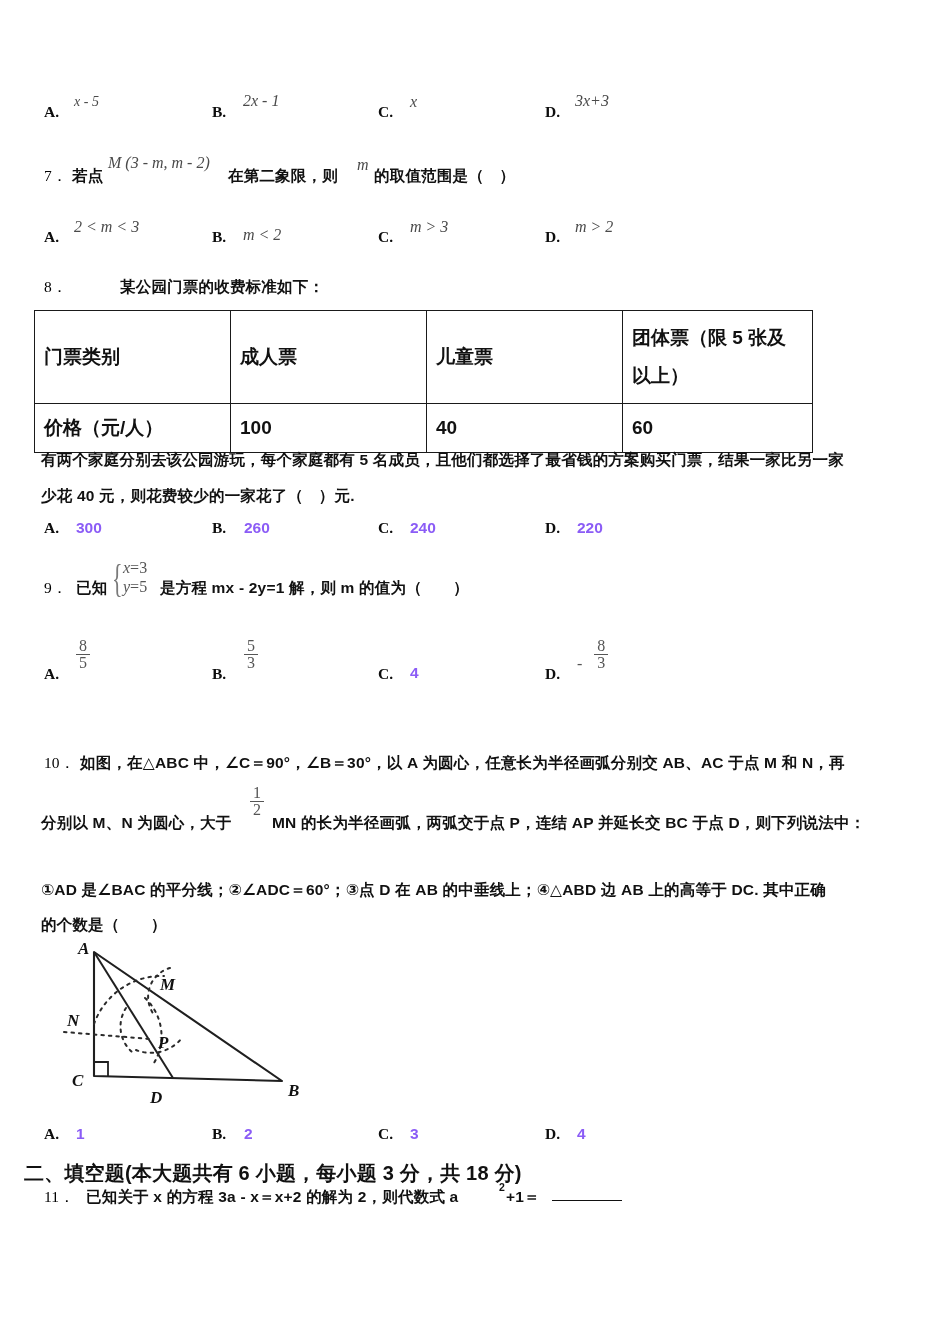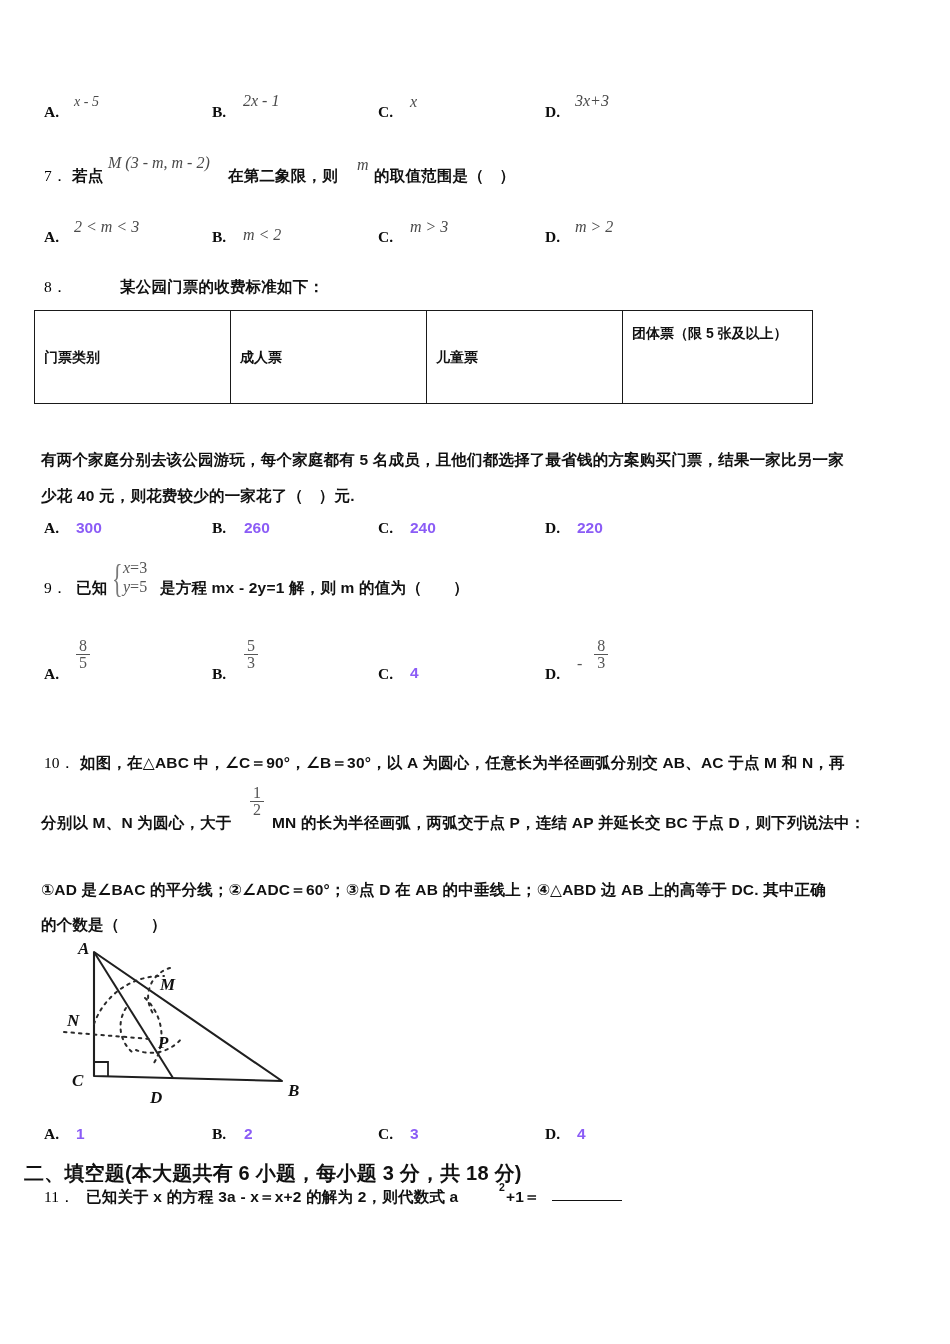--- a/index.html
+++ b/index.html
@@ -85,21 +85,21 @@
   
   .tbl {
     position: absolute;
     border-collapse: collapse;
     table-layout: fixed;
   }
   .tbl td {
     border: 1.3px solid #1a1a1a;
     font-family: "Liberation Sans", "DejaVu Sans", sans-serif;
     font-weight: bold;
-    font-size: 14px;
+    font-size: 19px;
     color: #111;
     padding: 6px 9px;
     vertical-align: middle;
     line-height: 2.0;
   }
   .tbl tr.r1 td { height: 78px; }
   .tbl tr.r2 td { height: 36px; line-height: 1.2; }
 
   
   .sys {
@@ -205,20 +205,26 @@
         <col style="width:196px">
         <col style="width:190px">
       </colgroup>
       <tbody>
         <tr class="r1">
           <td>门票类别</td>
           <td>成人票</td>
           <td>儿童票</td>
           <td style="vertical-align:top; padding-top:8px;">团体票（限 5 张及以上）</td>
         </tr>
+        <tr class="r2">
+          <td>价格（元/人）</td>
+          <td>100</td>
+          <td>40</td>
+          <td>60</td>
+        </tr>
       </tbody>
     </table>
 
     <span class="blk cn" style="left:41px; top:450px;">有两个家庭分别去该公园游玩，每个家庭都有 5 名成员，且他们都选择了最省钱的方案购买门票，结果一家比另一家</span>
     <span class="blk cn" style="left:41px; top:486px;">少花 40 元，则花费较少的一家花了（　）元.</span>
 
     <span class="opt-letter" style="left:44px; top:519px;">A.</span>
     <span class="opt-text" style="left:76px; top:519px;">300</span>
 
     <span class="opt-letter" style="left:212px; top:519px;">B.</span>

